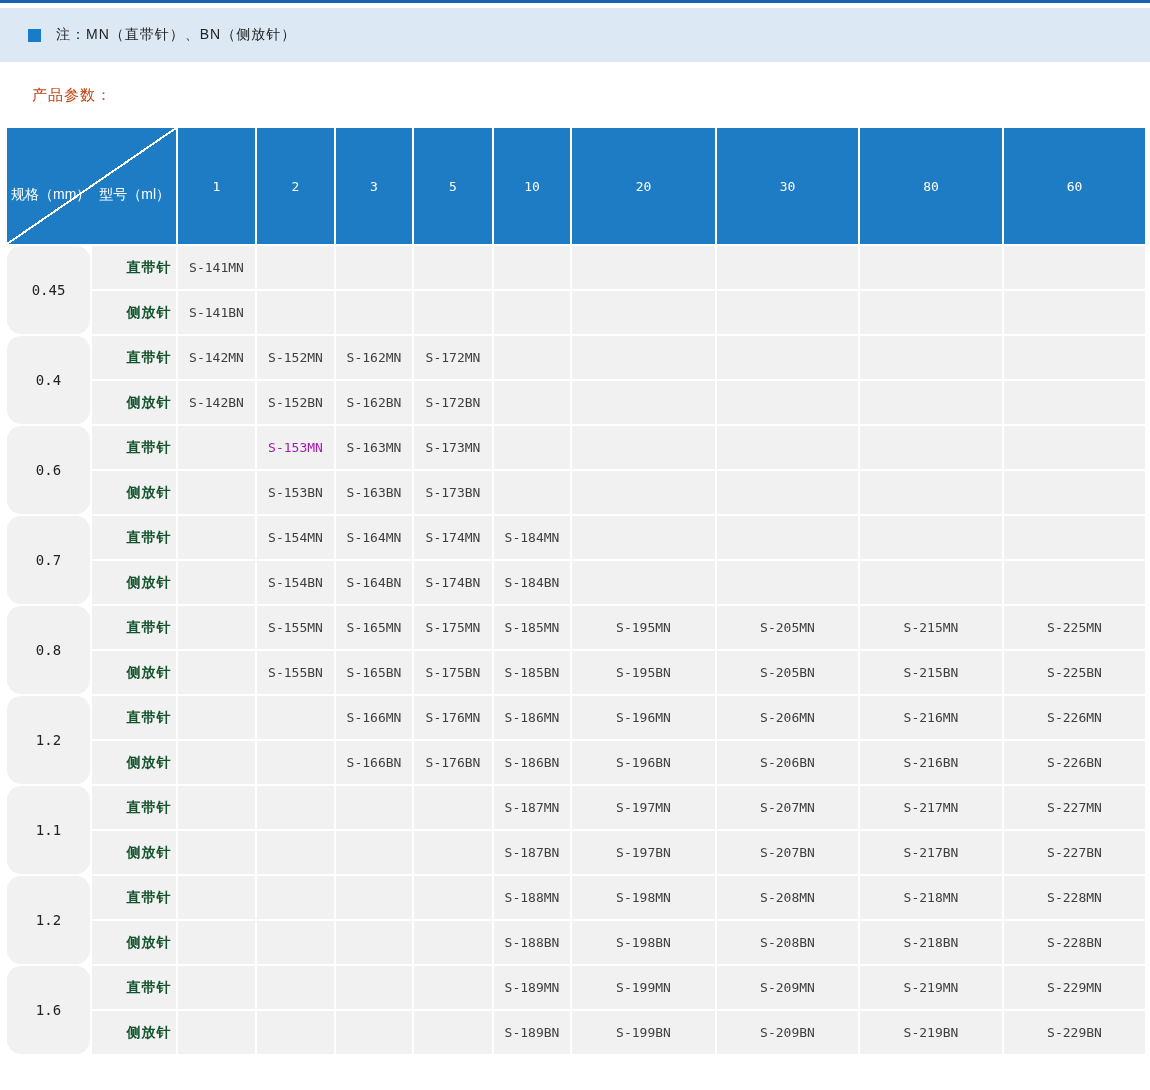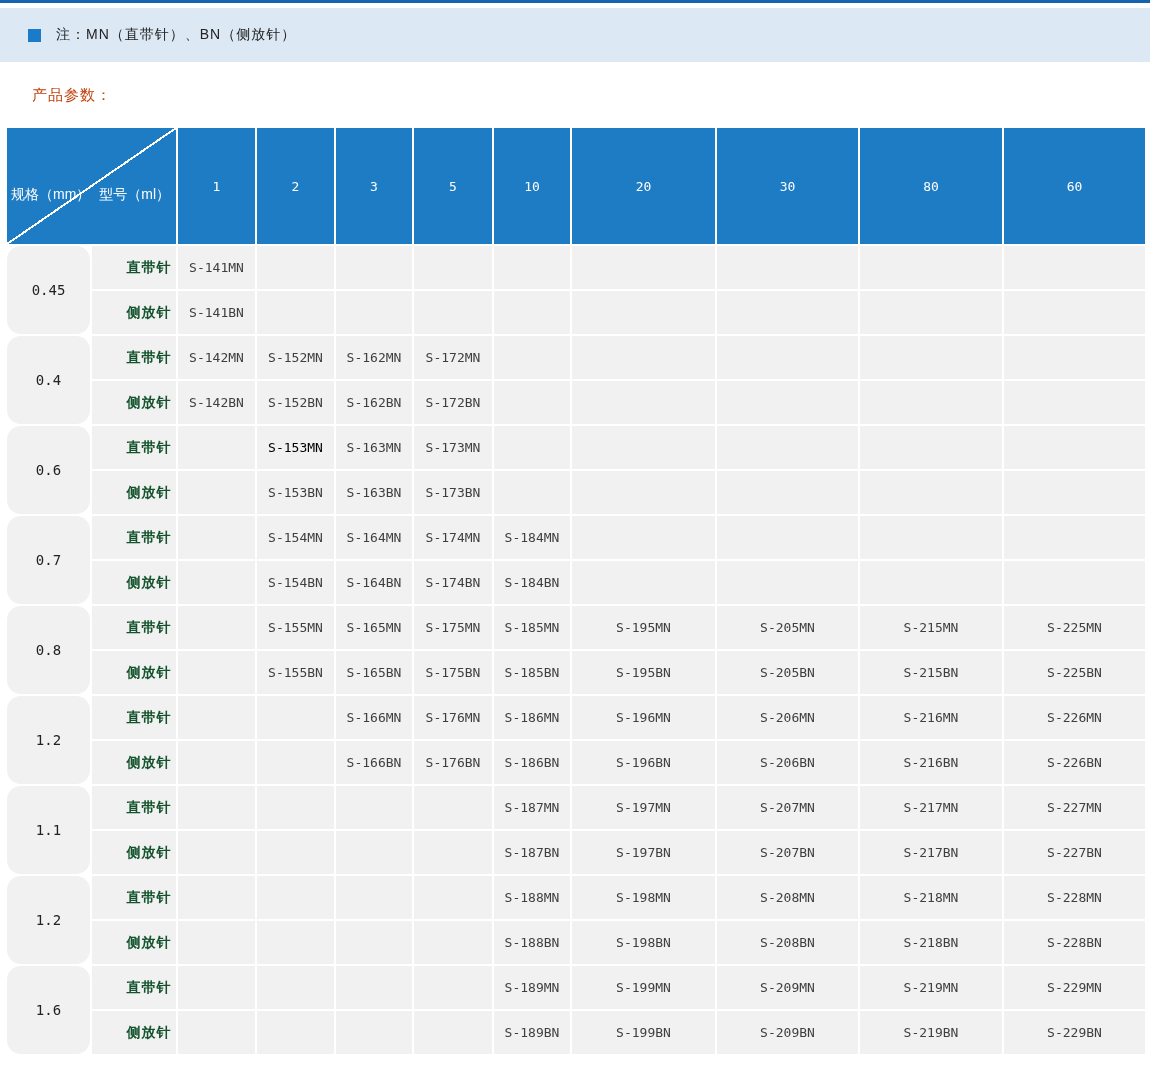--- a/index.html
+++ b/index.html
@@ -49,21 +49,21 @@
   td.spec{
     font-family:"DejaVu Sans Mono", monospace;
     font-size:14px;color:#222222;border-radius:14px;
   }
   td.ntype{font-size:14px;font-weight:bold;color:#14532d;letter-spacing:1px;padding-left:30px;}
   td.model{
     font-family:"DejaVu Sans Mono", monospace;
     font-size:13px;color:#3f3f3f;cursor:pointer;
   }
   td.model:empty{cursor:default;}
-  td.model.hl{color:#000000;}
+  td.model.hl{color:#a21caf;}
 </style>
 </head>
 <body>
 
 <div class="banner">
   <div class="banner-inner">
     <span class="bullet"></span>
     <span class="banner-text">注：MN（直带针）、BN（侧放针）</span>
   </div>
 </div>

